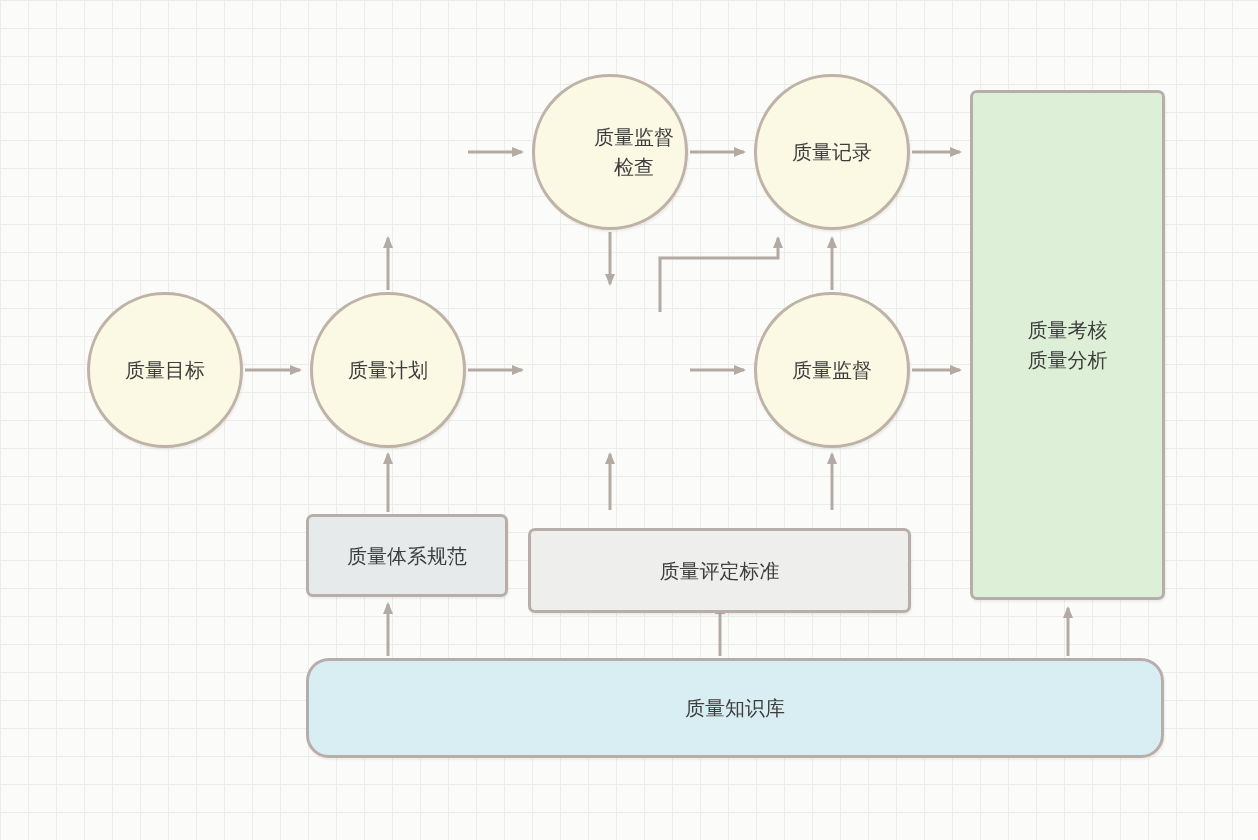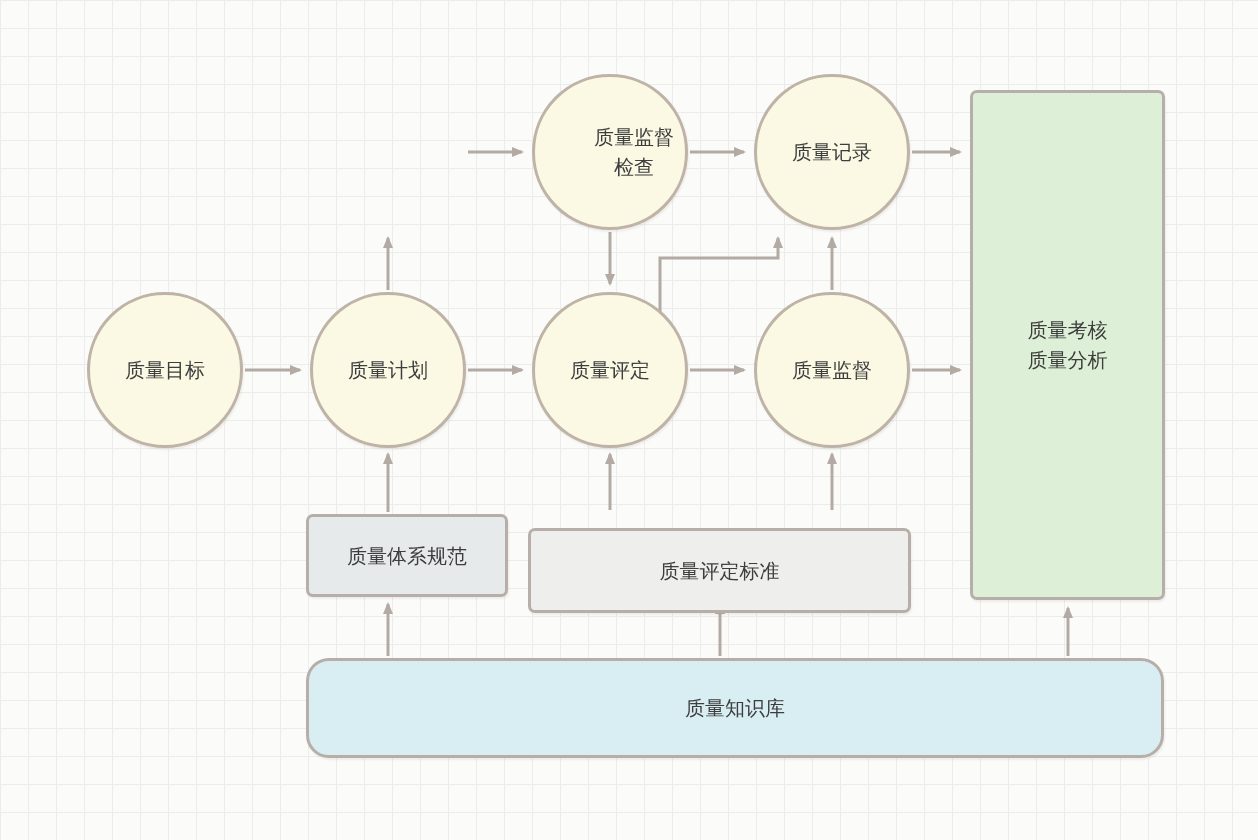--- a/index.html
+++ b/index.html
@@ -95,23 +95,20 @@
   </div>
 
   <div class="node circle" style="left:87px; top:292px;">
     <span>质量目标</span>
   </div>
 
   <div class="node circle" style="left:310px; top:292px;">
     <span>质量计划</span>
   </div>
 
-  <div class="node circle" style="left:532px; top:292px;">
-    <span>质量评定</span>
-  </div>
 
   <div class="node circle" style="left:754px; top:292px;">
     <span>质量监督</span>
   </div>
 
   <div class="node rect green" style="left:970px; top:90px; width:195px; height:510px;">
     <span class="stack">
       <span>质量考核</span>
       <span>质量分析</span>
     </span>

